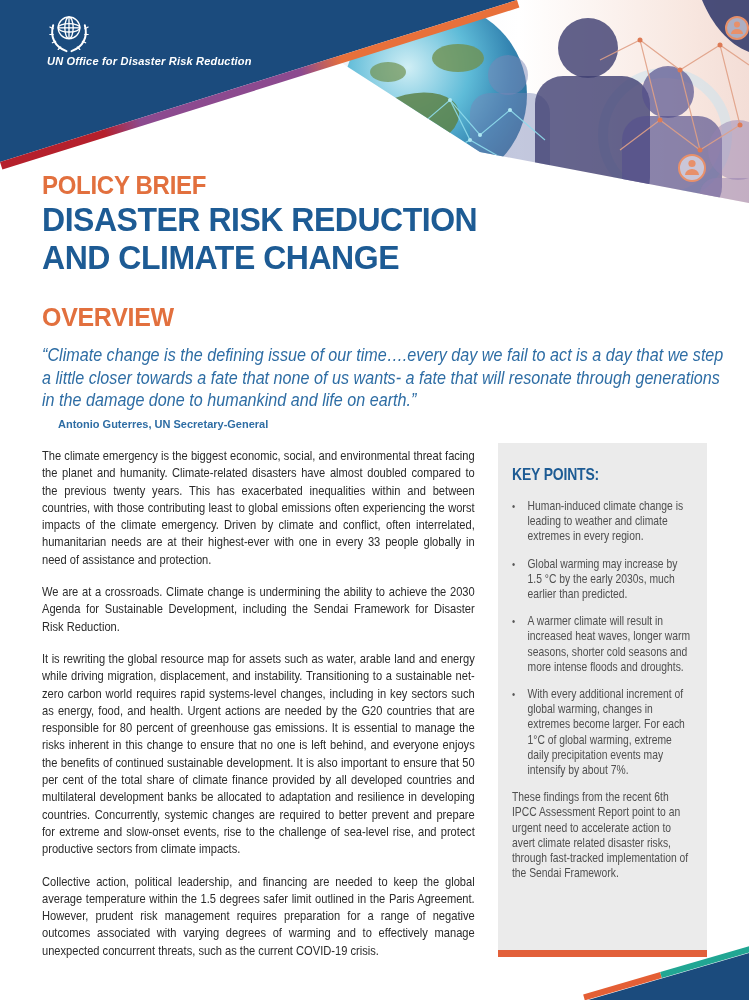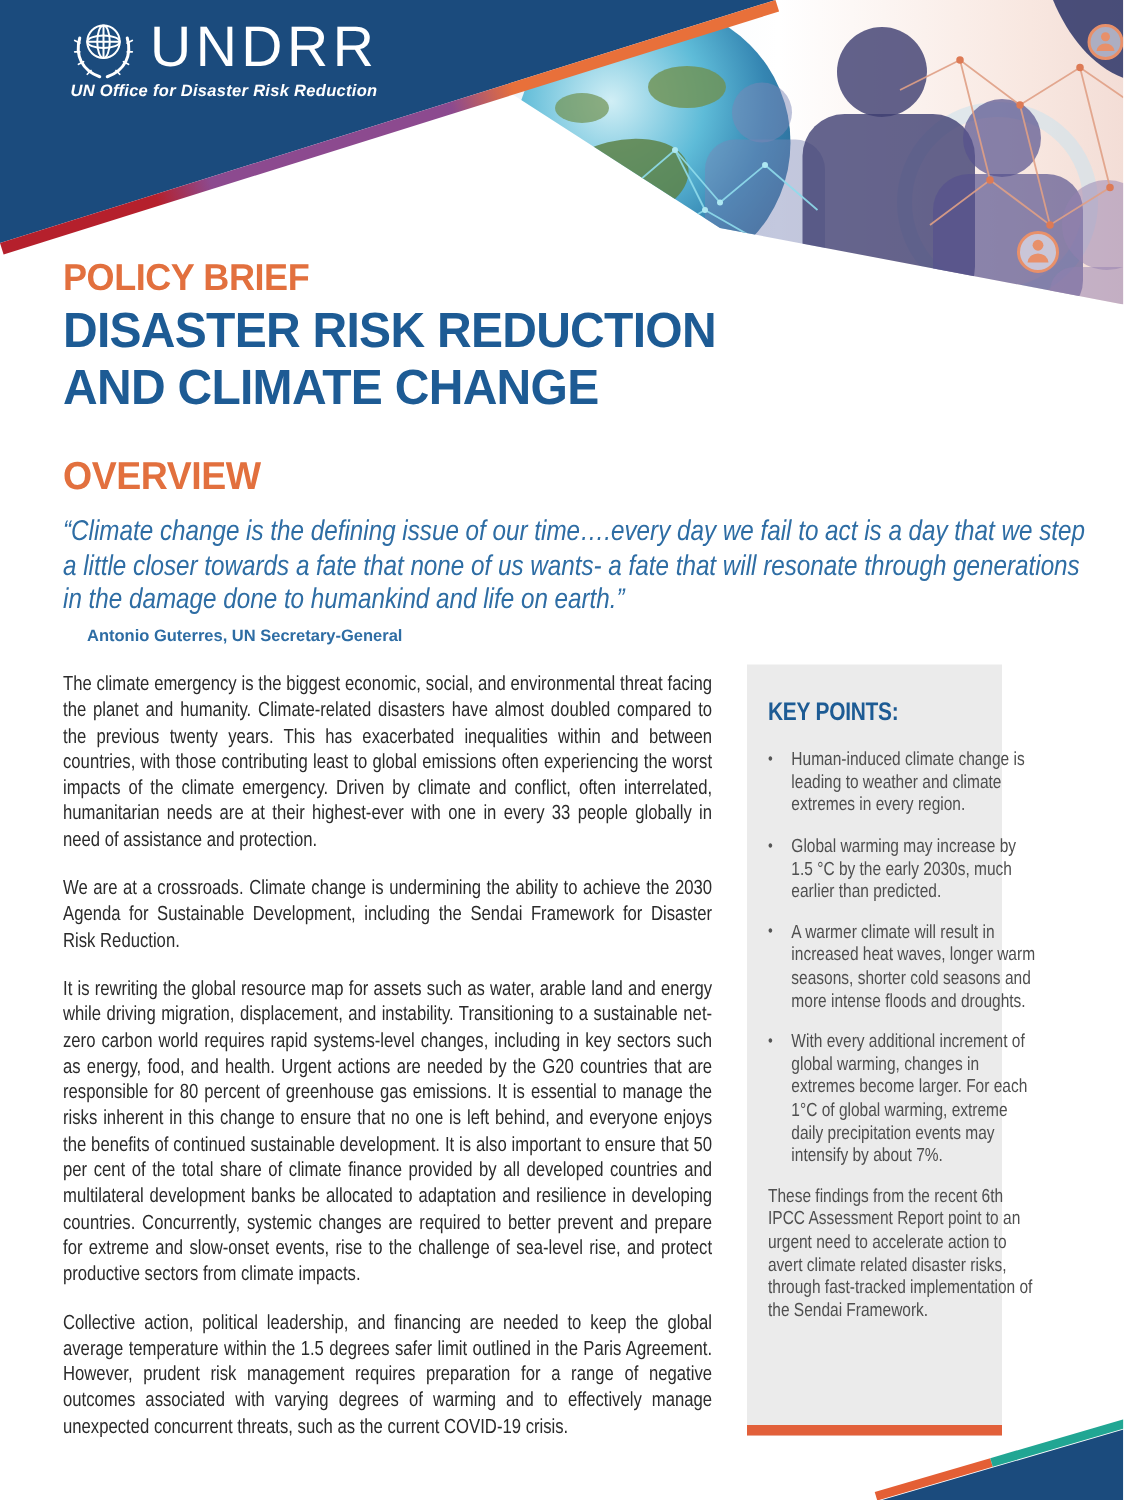--- a/index.html
+++ b/index.html
@@ -47,21 +47,21 @@
   }
   
   .bodycol{
     position:absolute;left:42px;top:447px;width:529px;
     color:#2b2b2b;font-size:13.6px;line-height:17.3px;text-align:justify;
     transform:scaleX(.818);transform-origin:0 0;
   }
   .bodycol p{margin:0 0 15px 0;}
   
   .sidebar{
-    position:absolute;left:498px;top:443px;width:170px;height:514px;
+    position:absolute;left:498px;top:443px;width:209px;height:514px;
     box-sizing:border-box;background:#EBEBEB;border-bottom:7px solid #E2603A;
     padding:22px 0 0 14px;
   }
   .sidebar-inner{width:219px;transform:scaleX(.82);transform-origin:0 0;}
   .kp-heading{
     margin:0 0 14px 0;color:#1D5B94;font-size:17px;font-weight:bold;letter-spacing:-.2px;
   }
   .kp-item{display:flex;margin-bottom:12px;color:#4F4F4F;font-size:12.6px;line-height:15.2px;}
   .kp-marker{width:19px;flex:0 0 19px;font-size:11px;color:#555;}
   .kp-text{flex:1;}
@@ -184,21 +184,20 @@
       <line x1="11" y1="26" x2="7" y2="24"></line>
         <line x1="11" y1="33" x2="7" y2="33"></line>
       <line x1="14" y1="41" x2="10" y2="43"></line>
         <line x1="20" y1="48" x2="17" y2="51"></line>
       <line x1="49" y1="26" x2="53" y2="24"></line>
         <line x1="49" y1="33" x2="53" y2="33"></line>
       <line x1="46" y1="41" x2="50" y2="43"></line>
         <line x1="40" y1="48" x2="43" y2="51"></line>
     </g>
   </svg>
-  <div class="logo-wordmark">UNDRR</div>
   <div class="logo-tagline">UN Office for Disaster Risk Reduction</div>
 
   <div class="kicker">POLICY BRIEF</div>
   <h1 class="page-title"><span>DISASTER RISK REDUCTION</span><br><span>AND CLIMATE CHANGE</span></h1>
   <div class="section-heading">OVERVIEW</div>
 
   <div class="quote">“Climate change is the defining issue of our time….every day we fail to act is a day that we step a little closer towards a fate that none of us wants- a fate that will resonate through generations in the damage done to humankind and life on earth.”</div>
   <div class="quote-attr">Antonio Guterres, UN Secretary-General</div>
 
   <div class="bodycol">

